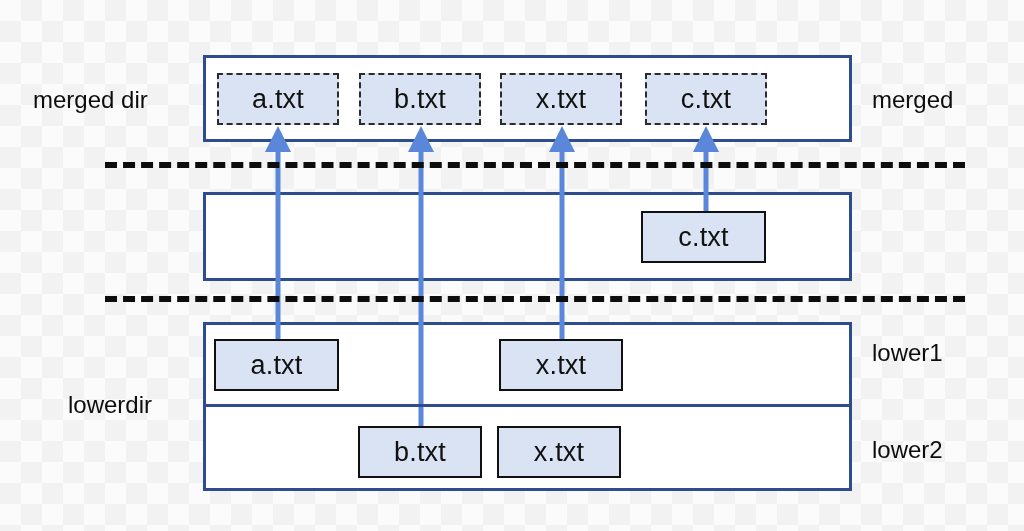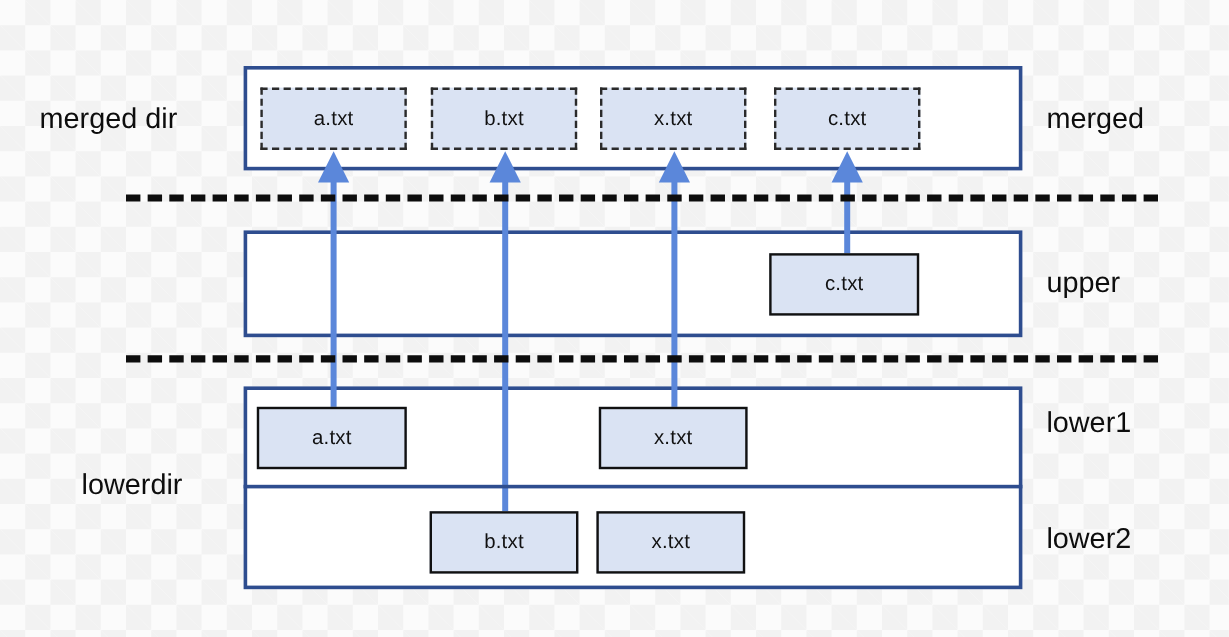--- a/index.html
+++ b/index.html
@@ -59,21 +59,21 @@
   #sep-2 { top: 296px; }
 
   
   .file {
     position: absolute;
     box-sizing: border-box;
     background: #dae3f3;
     display: flex;
     align-items: center;
     justify-content: center;
-    font-size: 17px;
+    font-size: 27px;
     color: #111111;
     letter-spacing: 0.2px;
     z-index: 5;
   }
   .file.solid  { border: 2px solid #111111; }
   .file.dashed { border: 2px dashed #2b2b2b; }
 
   
   #m-a { left: 217px; top: 73px; width: 122px; height: 52px; }
   #m-b { left: 359px; top: 73px; width: 122px; height: 52px; }
@@ -160,17 +160,16 @@
   <div class="file solid" id="l1-a">a.txt</div>
   <div class="file solid" id="l1-x">x.txt</div>
 
   <div class="file solid" id="l2-b">b.txt</div>
   <div class="file solid" id="l2-x">x.txt</div>
 
   <div class="label" id="lbl-merged-dir">merged dir</div>
   <div class="label" id="lbl-lowerdir">lowerdir</div>
 
   <div class="label right-side" id="lbl-merged">merged</div>
-  <div class="label right-side" id="lbl-upper">upper</div>
   <div class="label right-side" id="lbl-lower1">lower1</div>
   <div class="label right-side" id="lbl-lower2">lower2</div>
 
 </div>
 
 </body></html>

